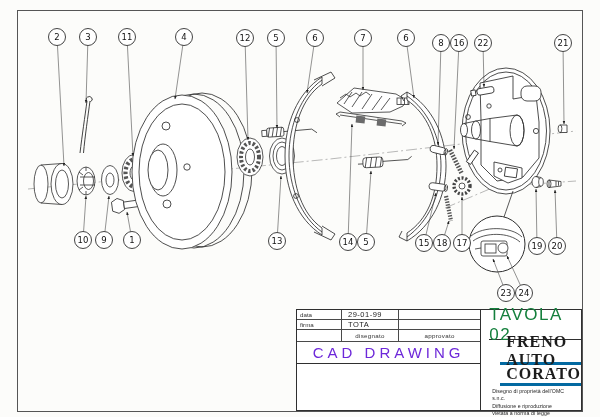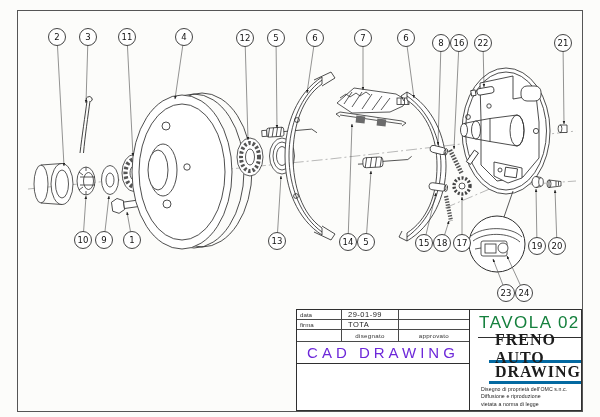--- a/index.html
+++ b/index.html
@@ -342,21 +342,21 @@
     <div class="r r3">
       <div class="c c1"></div>
       <div class="c c2">disegnato</div>
       <div class="c c3">approvato</div>
     </div>
     <div class="tb-cad">CAD  DRAWING</div>
   </div>
   <div class="tb-right">
     <div class="tb-tavola">TAVOLA  02</div>
     <div class="tb-subj s1">FRENO  AUTO</div>
-    <div class="tb-subj s2">DRAWING</div>
+    <div class="tb-subj s2">CORATO</div>
     <div class="tb-notice">
       <div>Disegno di proprietà dell'OMC s.n.c.</div>
       <div>Diffusione e riproduzione</div>
       <div>vietata a norma di legge</div>
     </div>
   </div>
 </div>
 
 </div>
 

